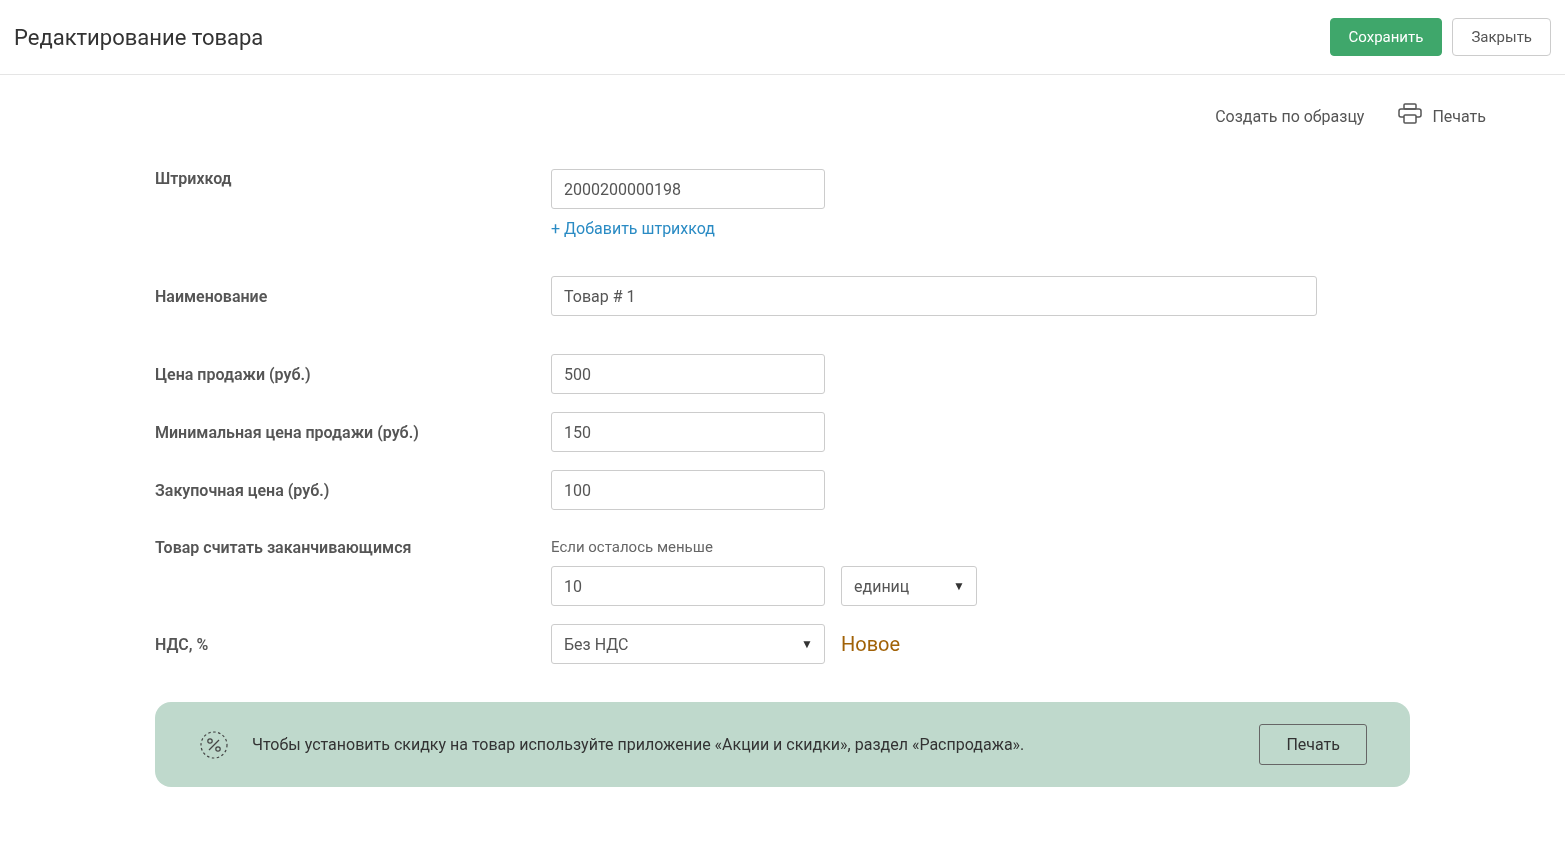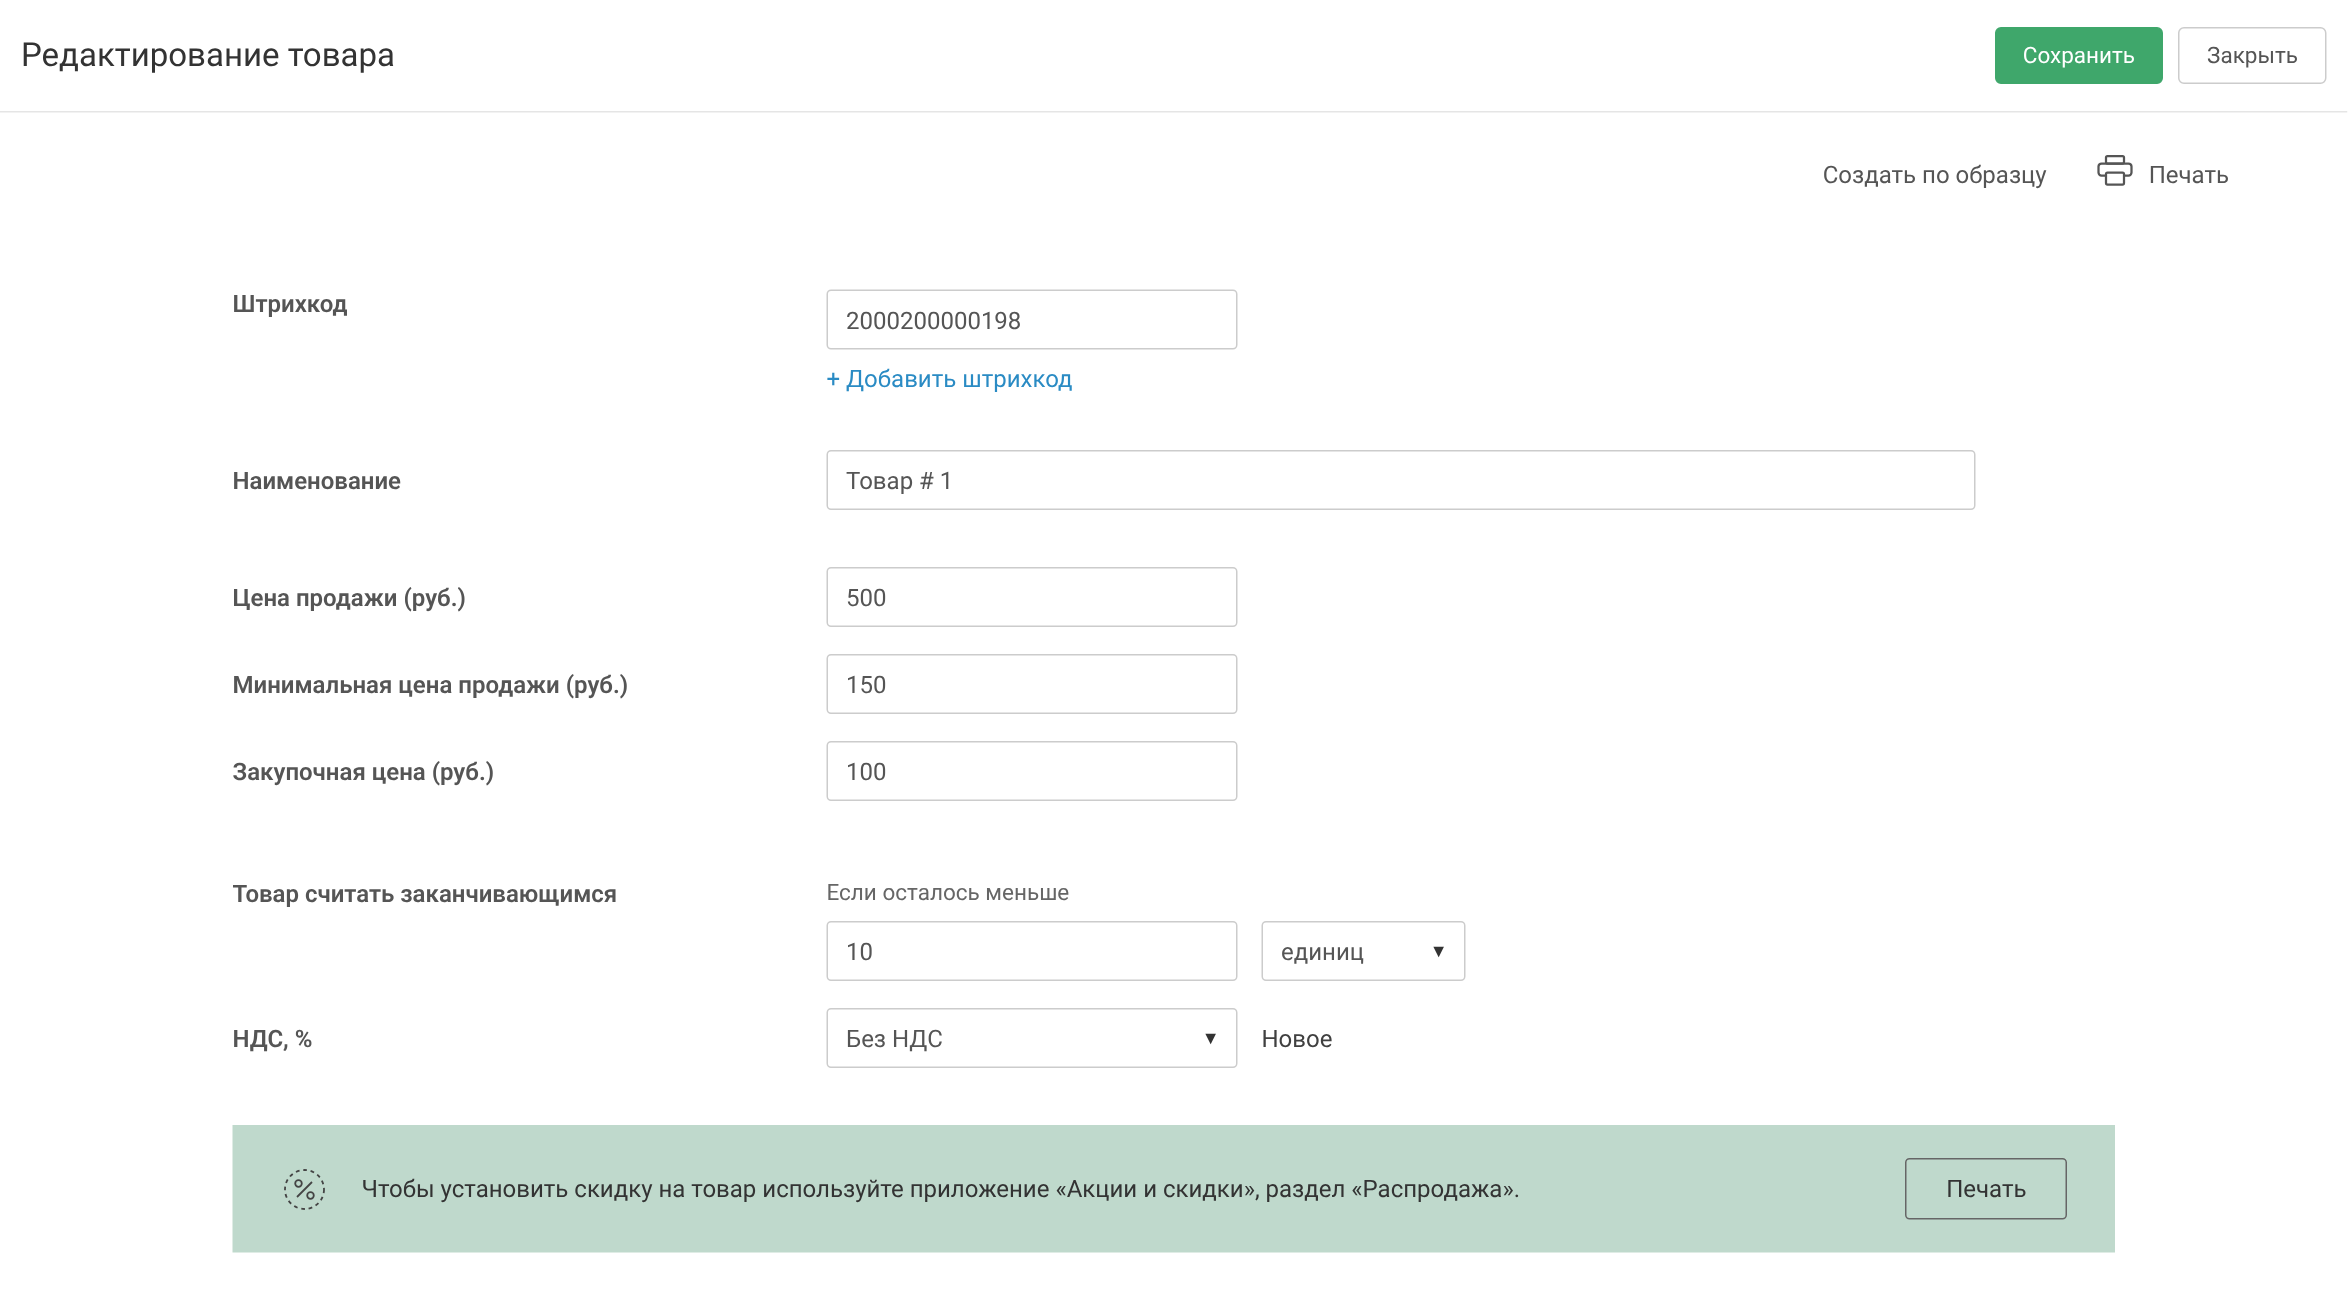--- a/index.html
+++ b/index.html
@@ -67,21 +67,20 @@
     .form-area {
       padding: 30px 155px 40px 155px;
     }
     .form-row {
       display: flex;
       align-items: center;
       margin-bottom: 18px;
     }
     .form-row.align-top {
       align-items: flex-start;
-      margin-top: 24px;
     }
     .form-label {
       width: 396px;
       flex-shrink: 0;
       font-size: 16px;
       color: #555;
       font-weight: 600;
     }
     .form-field {
       flex: 1;
@@ -142,36 +141,36 @@
     .select-arrow {
       position: absolute;
       right: 12px;
       top: 50%;
       transform: translateY(-50%);
       pointer-events: none;
       font-size: 12px;
       color: #333;
     }
     .link-inline {
-      color: #404040;
-      font-size: 16px;
+      color: #a16207;
+      font-size: 20px;
       cursor: pointer;
     }
     .gap-section {
       height: 20px;
     }
     .gap-section-sm {
       height: 10px;
     }
     .info-banner {
       display: flex;
       align-items: center;
       background: #bfd9cc;
-      border-radius: 0;
-      padding: 22px 32px;
+      border-radius: 16px;
+      padding: 22px 43px;
       gap: 22px;
     }
     .banner-icon {
       flex-shrink: 0;
       display: flex;
       align-items: center;
       justify-content: center;
     }
     .banner-text {
       flex: 1;

